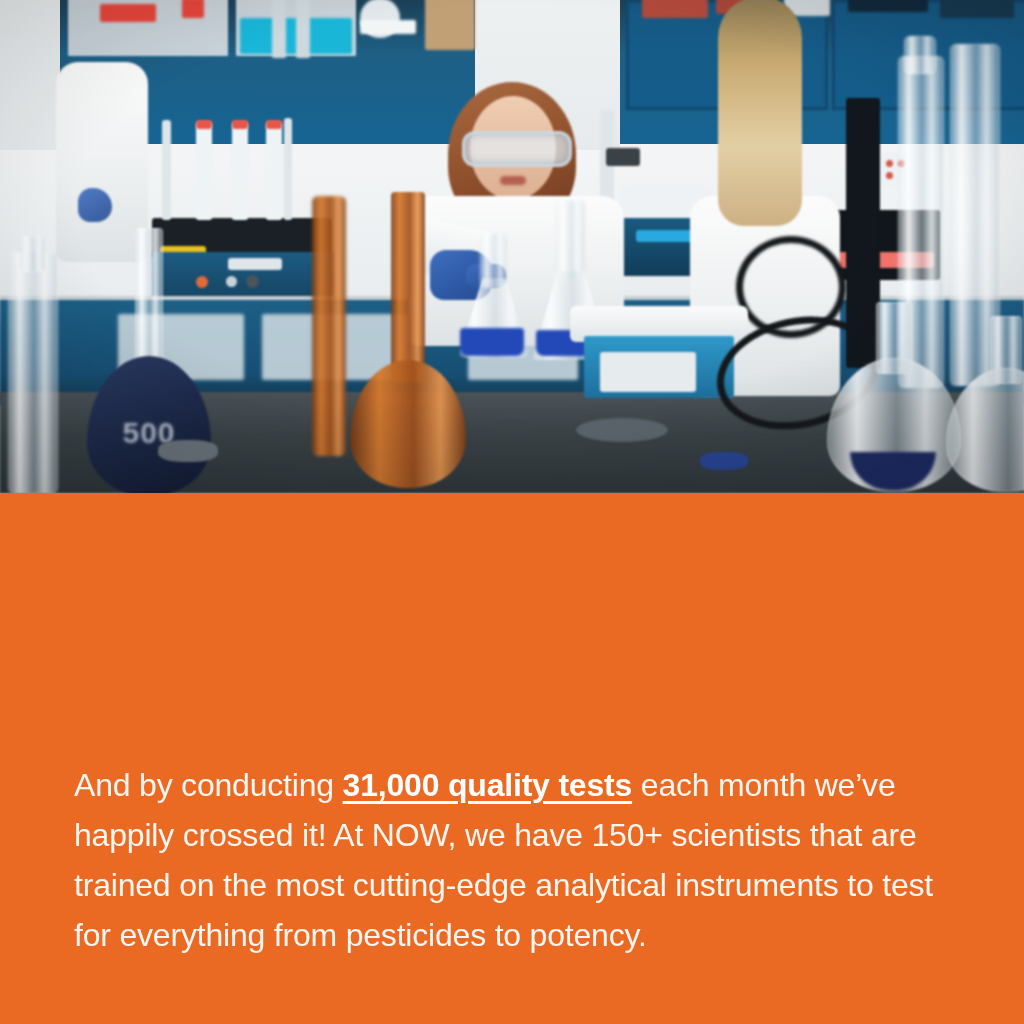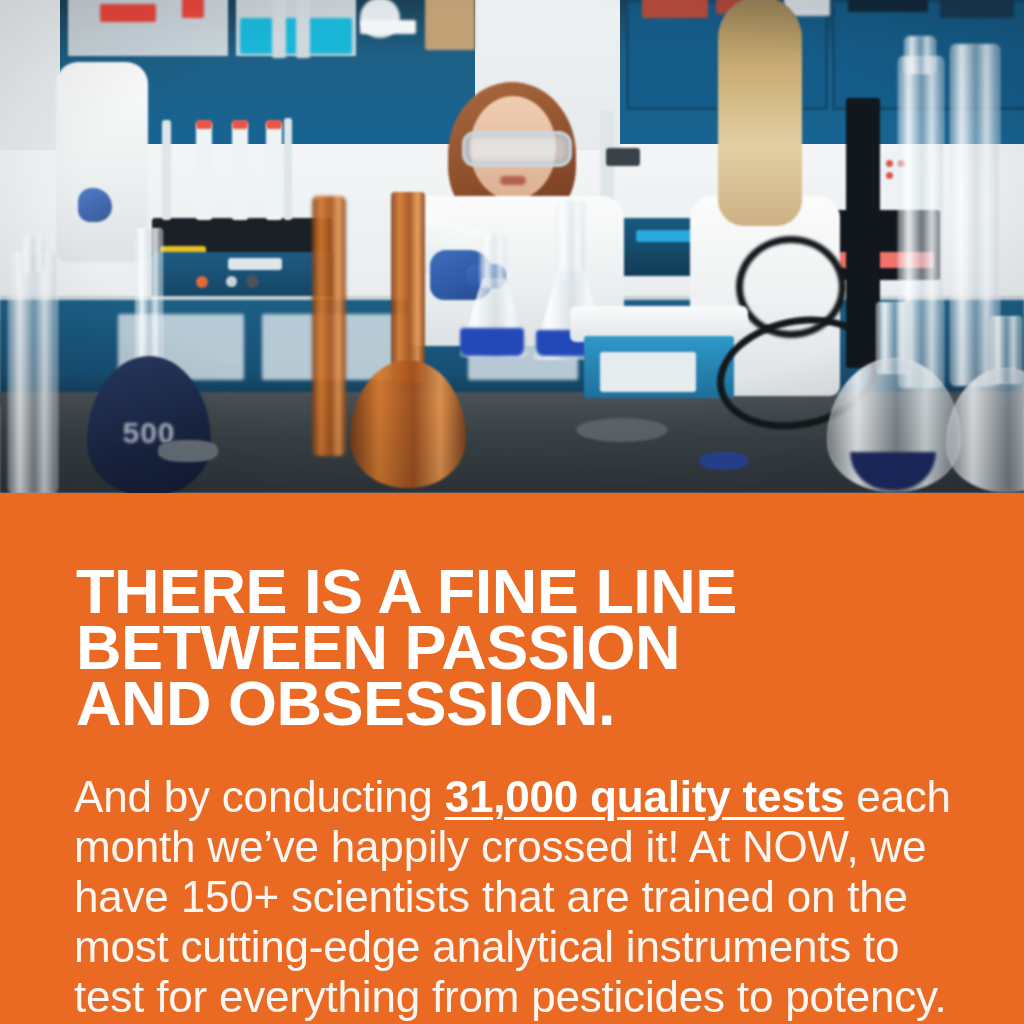--- a/index.html
+++ b/index.html
@@ -245,21 +245,21 @@
   }
 
   .body-copy {
     position: absolute;
     left: 74px;
     top: 235px;
     width: 880px;
     color: #FAF7F2;
     font-family: "Liberation Sans", sans-serif;
     font-weight: 400;
-    font-size: 44px;
+    font-size: 32px;
     line-height: 50px;
     letter-spacing: -0.2px;
   }
   .body-copy .hl {
     font-weight: 700;
     color: #FFFFFF;
     text-decoration: underline;
     text-underline-offset: 5px;
     text-decoration-thickness: 3px;
   }
@@ -413,22 +413,19 @@
       </div>
 
       <div class="equip" style="left:158px; top:440px; width:60px; height:22px; background:#6a737a; border-radius:40%;"></div>
       <div class="equip" style="left:700px; top:452px; width:48px; height:18px; background:#2348b8; border-radius:40%; opacity:.7;"></div>
     </div>
     <div class="photo-vignette"></div>
   </div>
 
   <div class="panel">
 
-    <h1 class="headline">There is a fine line
-between passion
-and obsession.</h1>
 
     <p class="body-copy">
       <span>And by conducting </span><span class="hl">31,000 quality tests</span><span> each month we’ve happily crossed it! At NOW, we have 150+ scientists that are trained on the most cutting-edge analytical instruments to test for everything from pesticides to potency.</span>
     </p>
 
   </div>
 </div>
 
 </body></html>

